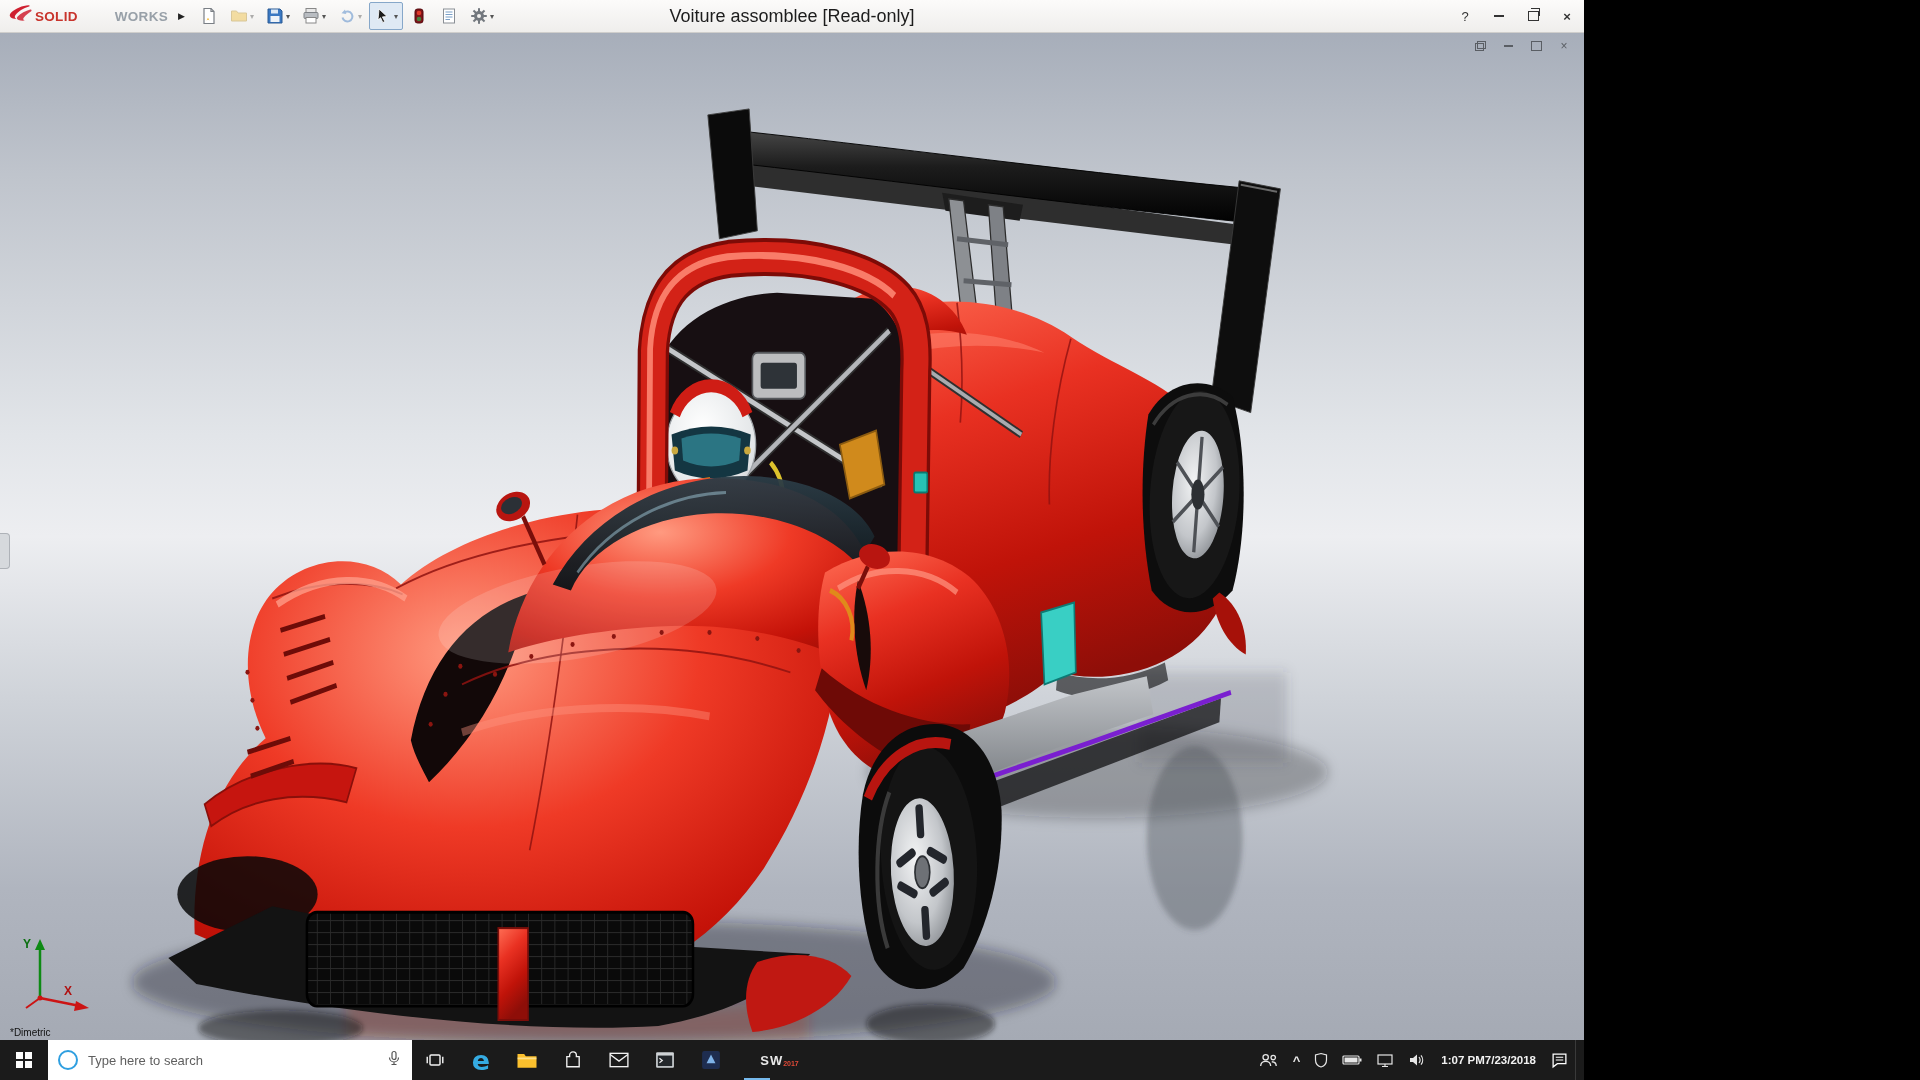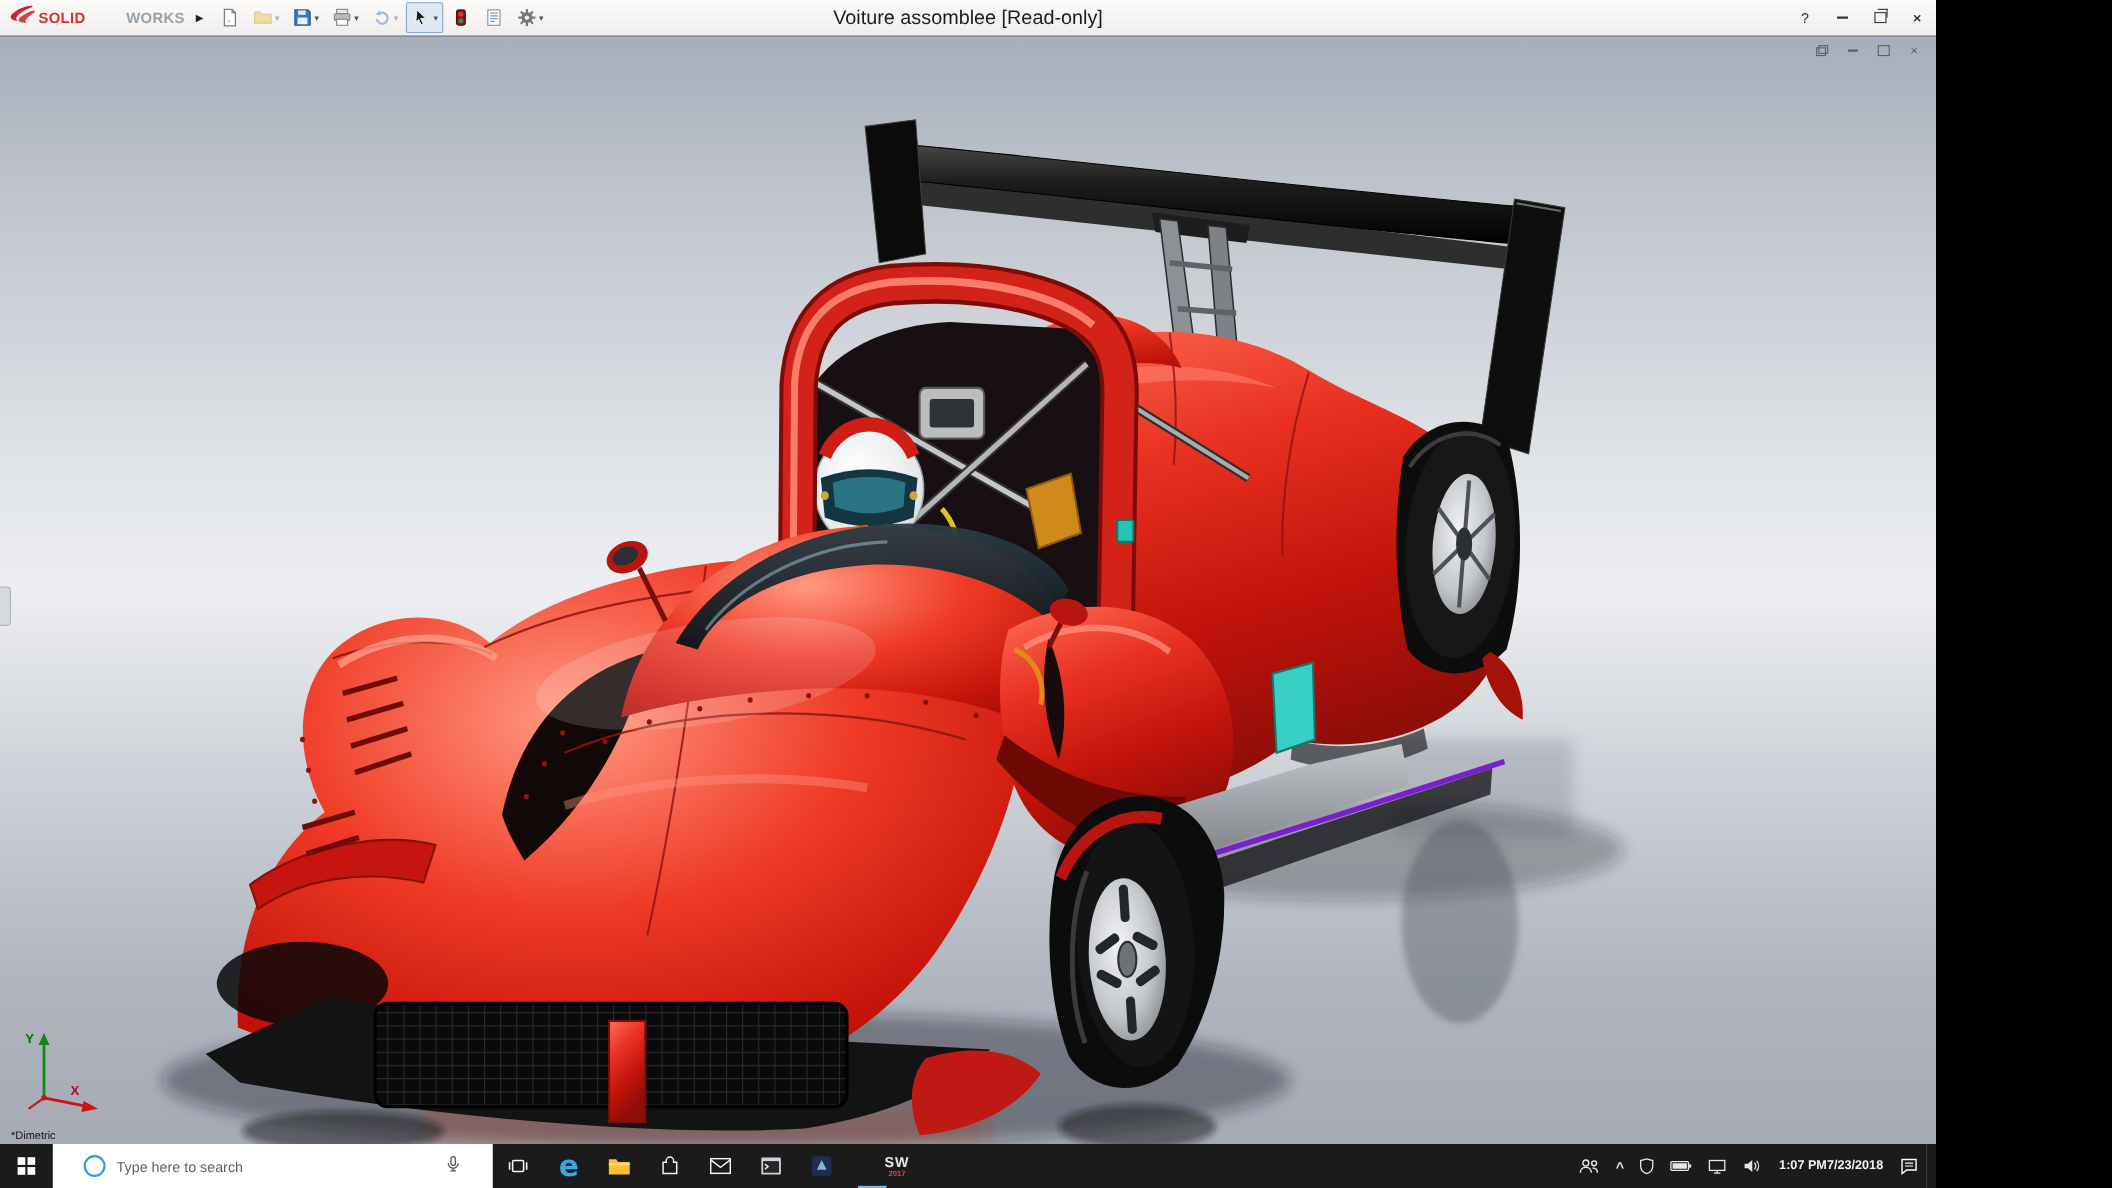--- a/index.html
+++ b/index.html
@@ -1,17 +1,17 @@
 <!DOCTYPE html>
 <html><head>
 <meta charset="utf-8">
 <style>
   html,body{margin:0;padding:0;width:1920px;height:1080px;overflow:hidden;background:#000;
     font-family:"Liberation Sans",sans-serif;-webkit-user-select:none;user-select:none;}
-  .screen{width:1760px;height:1080px;display:flex;flex-direction:column;}
+  .screen{width:1584px;height:1080px;display:flex;flex-direction:column;}
 
   
   .titlebar{flex:0 0 32px;height:32px;background:linear-gradient(#fcfbfa,#efeeec);
     border-bottom:1px solid #cfcecc;display:flex;align-items:center;position:relative;padding-left:8px;}
   .brand{display:flex;align-items:center;gap:3px;}
   .b1{color:#c8342c;font-weight:bold;font-size:13.5px;letter-spacing:.3px;}
   .b2{color:#98a0a8;font-weight:bold;font-size:13.5px;letter-spacing:.3px;margin-left:34px;}
   .flyout{font-size:9px;color:#222;margin:0 10px;cursor:pointer;}
   .toolbar{display:flex;align-items:center;gap:2px;}
   .tb{display:flex;align-items:center;height:26px;padding:0 4px;border-radius:2px;cursor:pointer;border:1px solid transparent;}
@@ -41,29 +41,29 @@
   .side-tab{position:absolute;left:0;top:500px;width:9px;height:34px;background:#d6d9dd;
     border:1px solid #aeb2b8;border-left:none;border-radius:0 4px 4px 0;cursor:pointer;}
   .triad{position:absolute;left:10px;bottom:24px;width:90px;height:84px;}
   .viewlabel{position:absolute;left:10px;bottom:2px;font-size:10px;color:#111;}
 
   
   .taskbar{flex:0 0 40px;background:#1b1b1b;display:flex;align-items:stretch;color:#fff;}
   .tb-start{width:48px;display:flex;align-items:center;justify-content:center;cursor:pointer;}
   .start-grid{display:grid;grid-template-columns:7px 7px;grid-template-rows:7px 7px;gap:1.5px;}
   .start-grid span{background:#fdfdfd;display:block;}
-  .searchbox{width:344px;background:#ffffff;display:flex;align-items:center;gap:8px;padding:0 28px;cursor:text;}
+  .searchbox{width:344px;background:#ffffff;display:flex;align-items:center;gap:8px;padding:0 10px;cursor:text;}
   .cortana{width:16px;height:16px;border:2.5px solid #2f9fe0;border-radius:50%;flex:0 0 auto;}
   .search-input{flex:1;border:none;outline:none;font-size:13px;color:#444;background:transparent;font-family:inherit;}
   .search-input::placeholder{color:#5f5f5f;opacity:1;}
   .tb-icons{display:flex;}
   .tb-app{width:46px;display:flex;align-items:center;justify-content:center;cursor:pointer;position:relative;}
   .tb-app.running::after{content:"";position:absolute;bottom:0;left:10px;right:10px;height:2px;background:#76b9ed;}
   .edge-e{font-size:27px;font-weight:bold;color:#35abe2;line-height:1;font-family:"DejaVu Sans",sans-serif;}
-  .sw-tile{display:flex;flex-direction:column;align-items:center;line-height:1;margin-left:45px;}
+  .sw-tile{display:flex;align-items:flex-end;line-height:1;margin-left:45px;}
   .sw-label{font-size:13px;font-weight:bold;color:#e8e8e8;letter-spacing:1px;}
   .sw-year{font-size:7px;color:#e04a38;font-weight:bold;margin-top:1px;}
   .tray{margin-left:auto;display:flex;align-items:stretch;}
   .tray-item{display:flex;align-items:center;justify-content:center;padding:0 7px;cursor:pointer;}
   .chev{color:#e6e6e6;font-size:13px;font-weight:bold;}
   .clock{display:flex;flex-direction:row;align-items:center;justify-content:center;
     font-size:11.5px;line-height:14px;padding:0 8px;color:#f2f2f2;text-align:center;cursor:pointer;font-weight:bold;}
   .showdesk{width:8px;border-left:1px solid #3a3a3a;cursor:pointer;}
 </style>
 </head>

